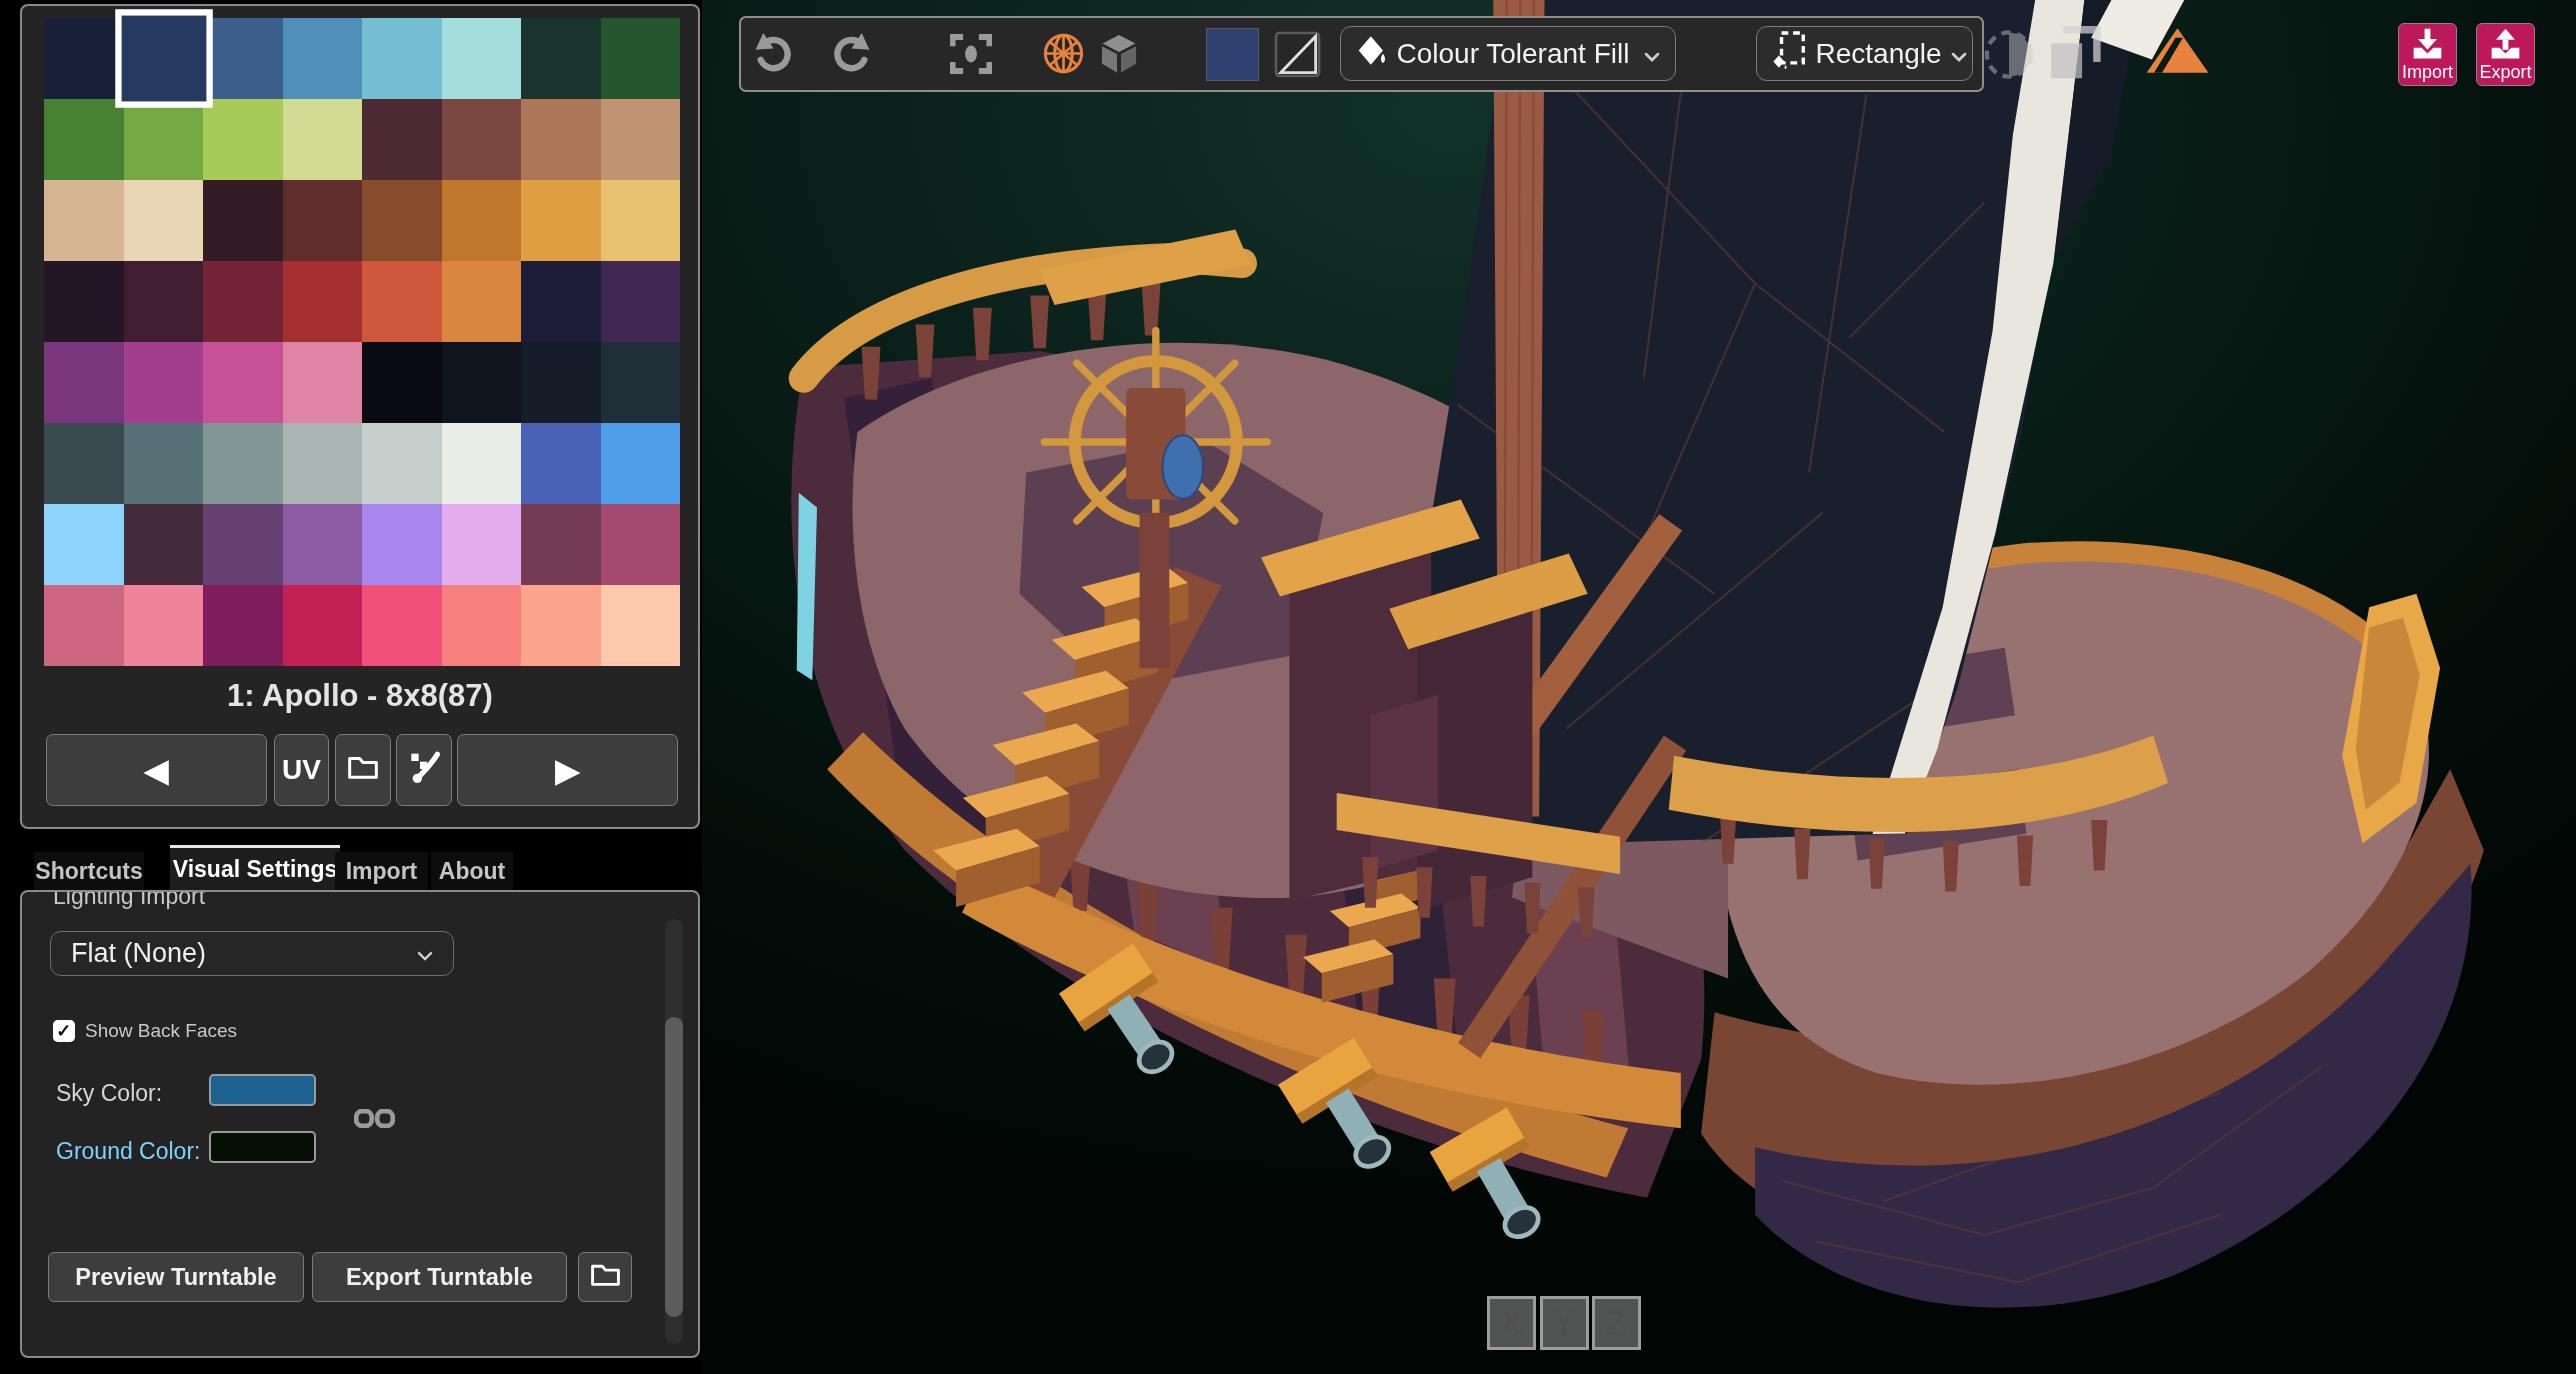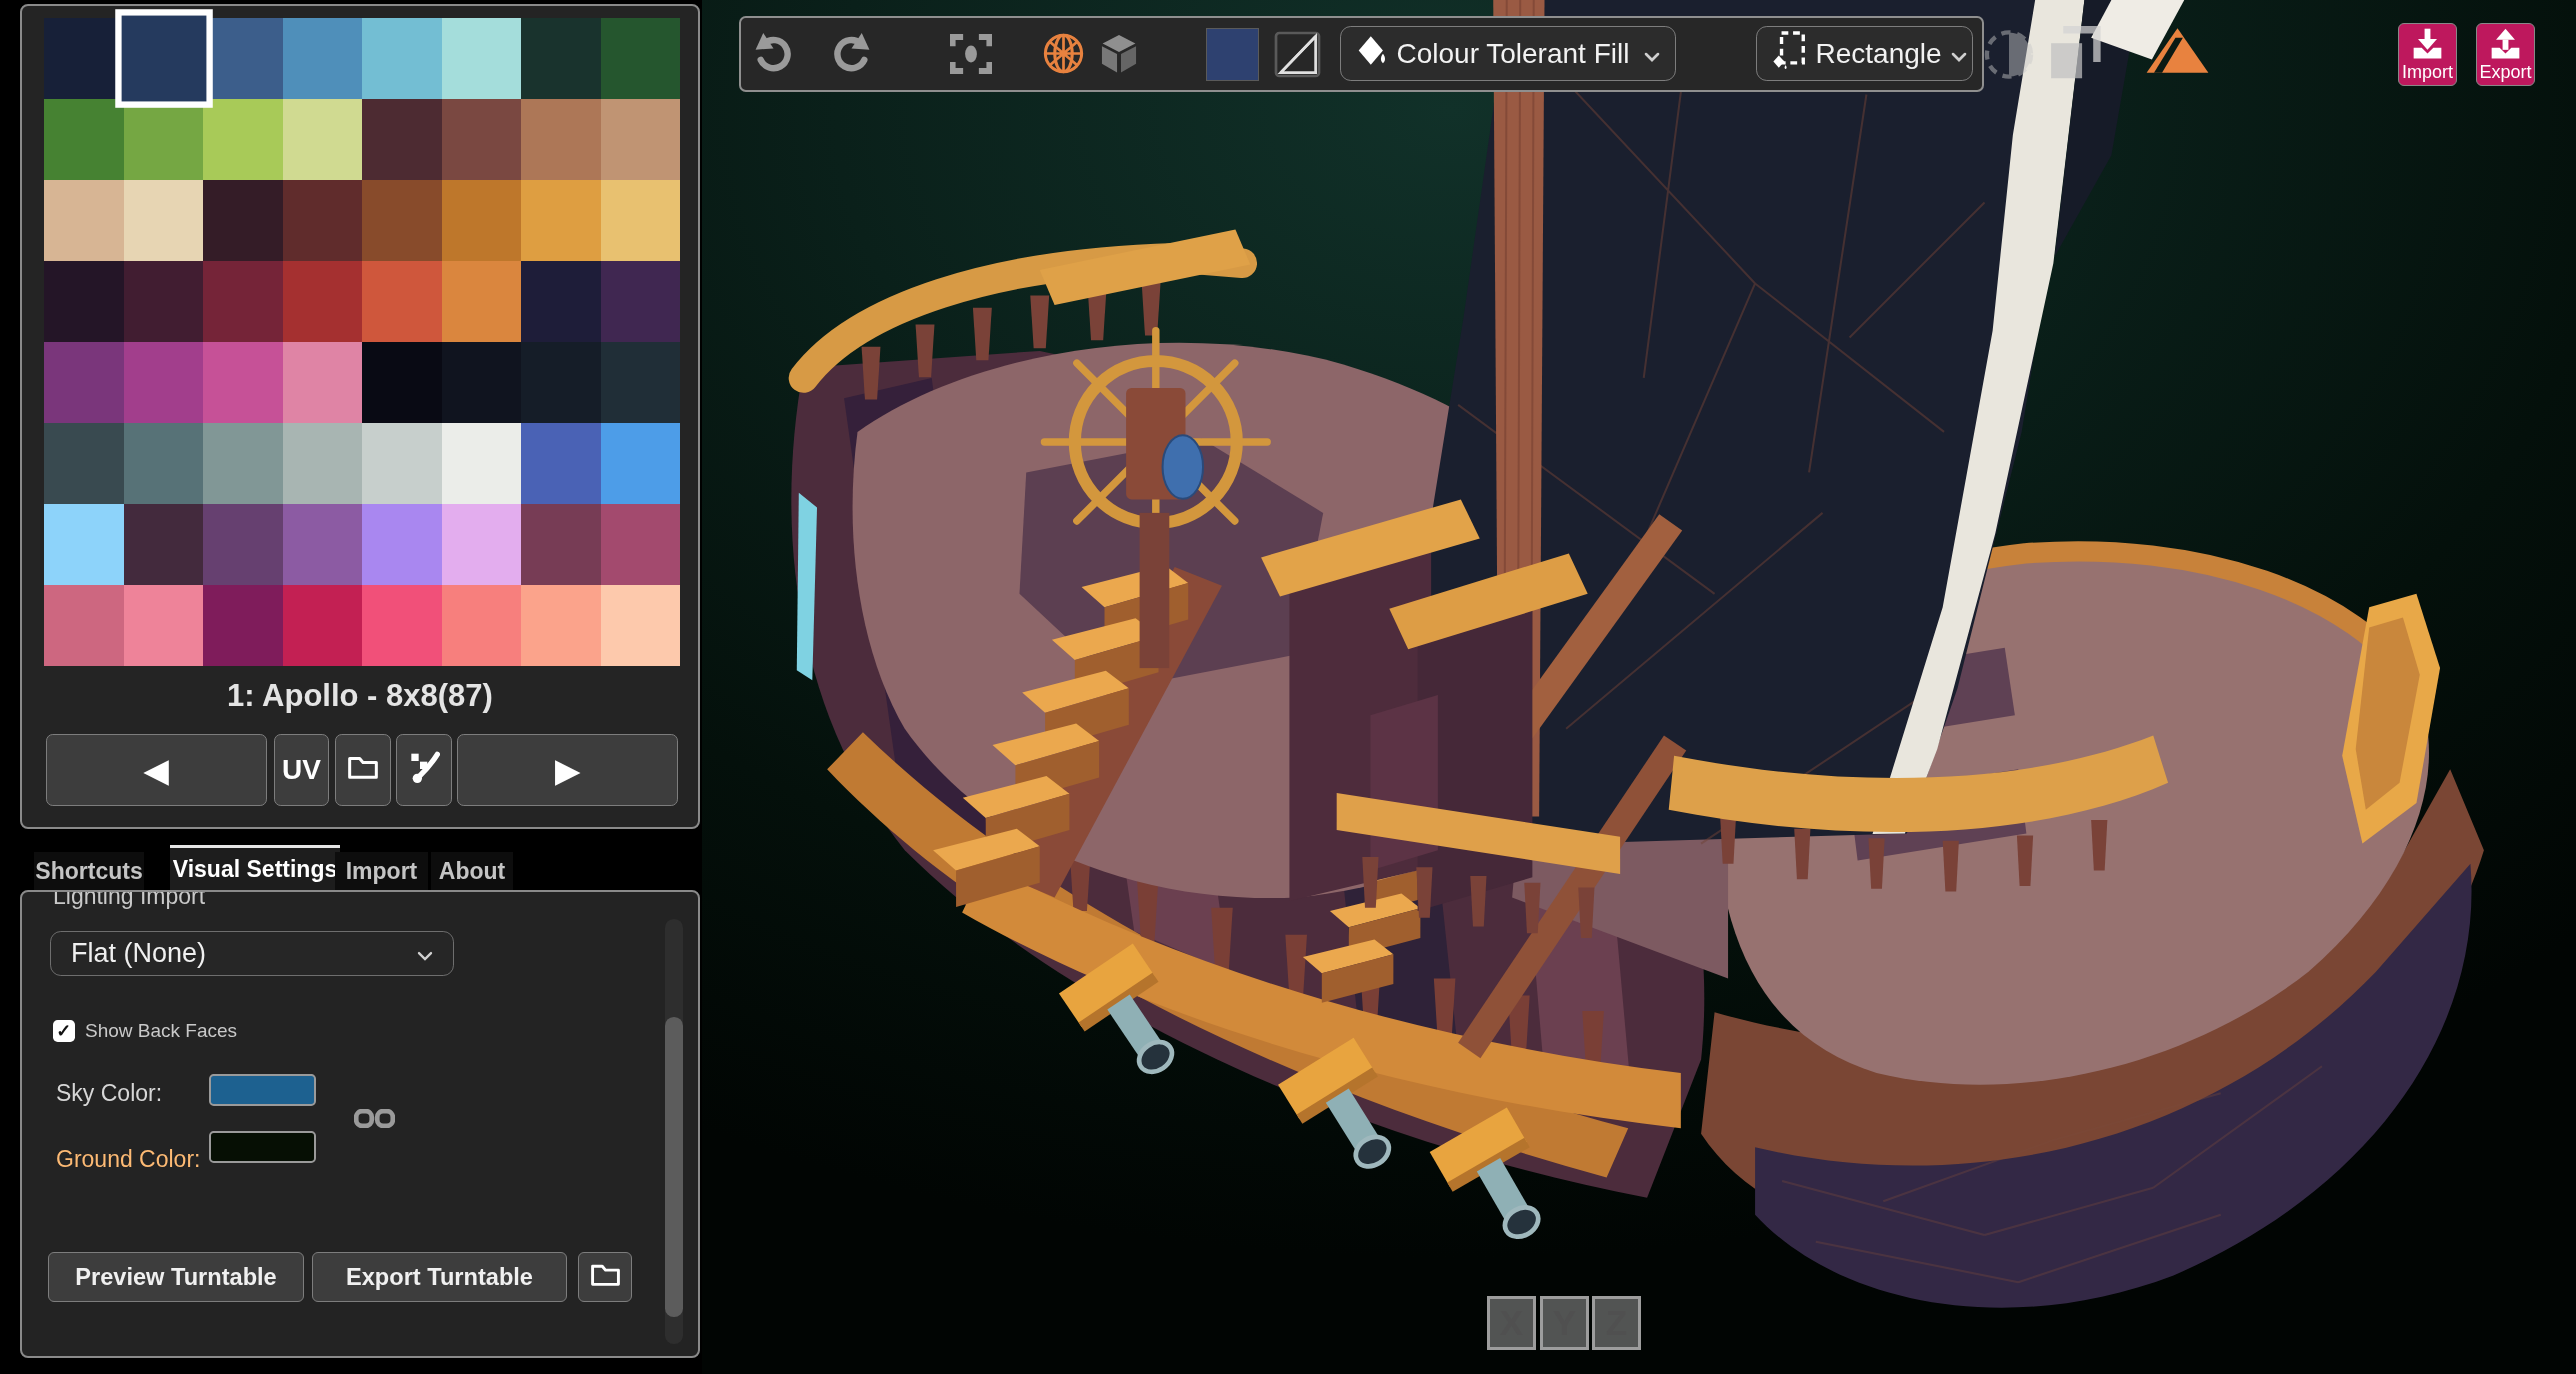--- a/index.html
+++ b/index.html
@@ -444,21 +444,21 @@
     </div>
   <div class="set-label" style="left:63px;top:128px;font-size:19px">Show Back Faces</div>
   <div class="set-label" style="left:34px;top:188px;color:#d6d6d6">Sky Color:</div>
   <div class="colorswatch" style="left: 187px; top: 182px; background: rgb(29, 97, 144);"></div>
   <div class="abs" style="left:332px;top:217px;width:41px;height:20px">
     <svg width="41" height="19" viewBox="0 0 60 28">
         <rect x="3" y="3" width="23" height="22" rx="9" stroke="#9a9a9a" stroke-width="7" fill="none"></rect>
         <rect x="34" y="3" width="23" height="22" rx="9" stroke="#9a9a9a" stroke-width="7" fill="none"></rect>
       </svg>
   </div>
-  <div class="set-label" style="left:34px;top:254px;color:#fdba74">Ground Color:</div>
+  <div class="set-label" style="left:34px;top:246px;color:#7dd3fc">Ground Color:</div>
   <div class="colorswatch" style="left: 187px; top: 239px; background: rgb(6, 15, 4);"></div>
   <div class="btn turnbtn" style="left:26px;width:256px">
       <span>Preview Turntable</span>
     </div>
   <div class="btn turnbtn" style="left:290px;width:255px">
       <span>Export Turntable</span>
     </div>
   <div class="btn turnbtn" style="left:556px;width:54px">
     <span>
       <svg width="31" height="26" viewBox="0 0 48 40">

